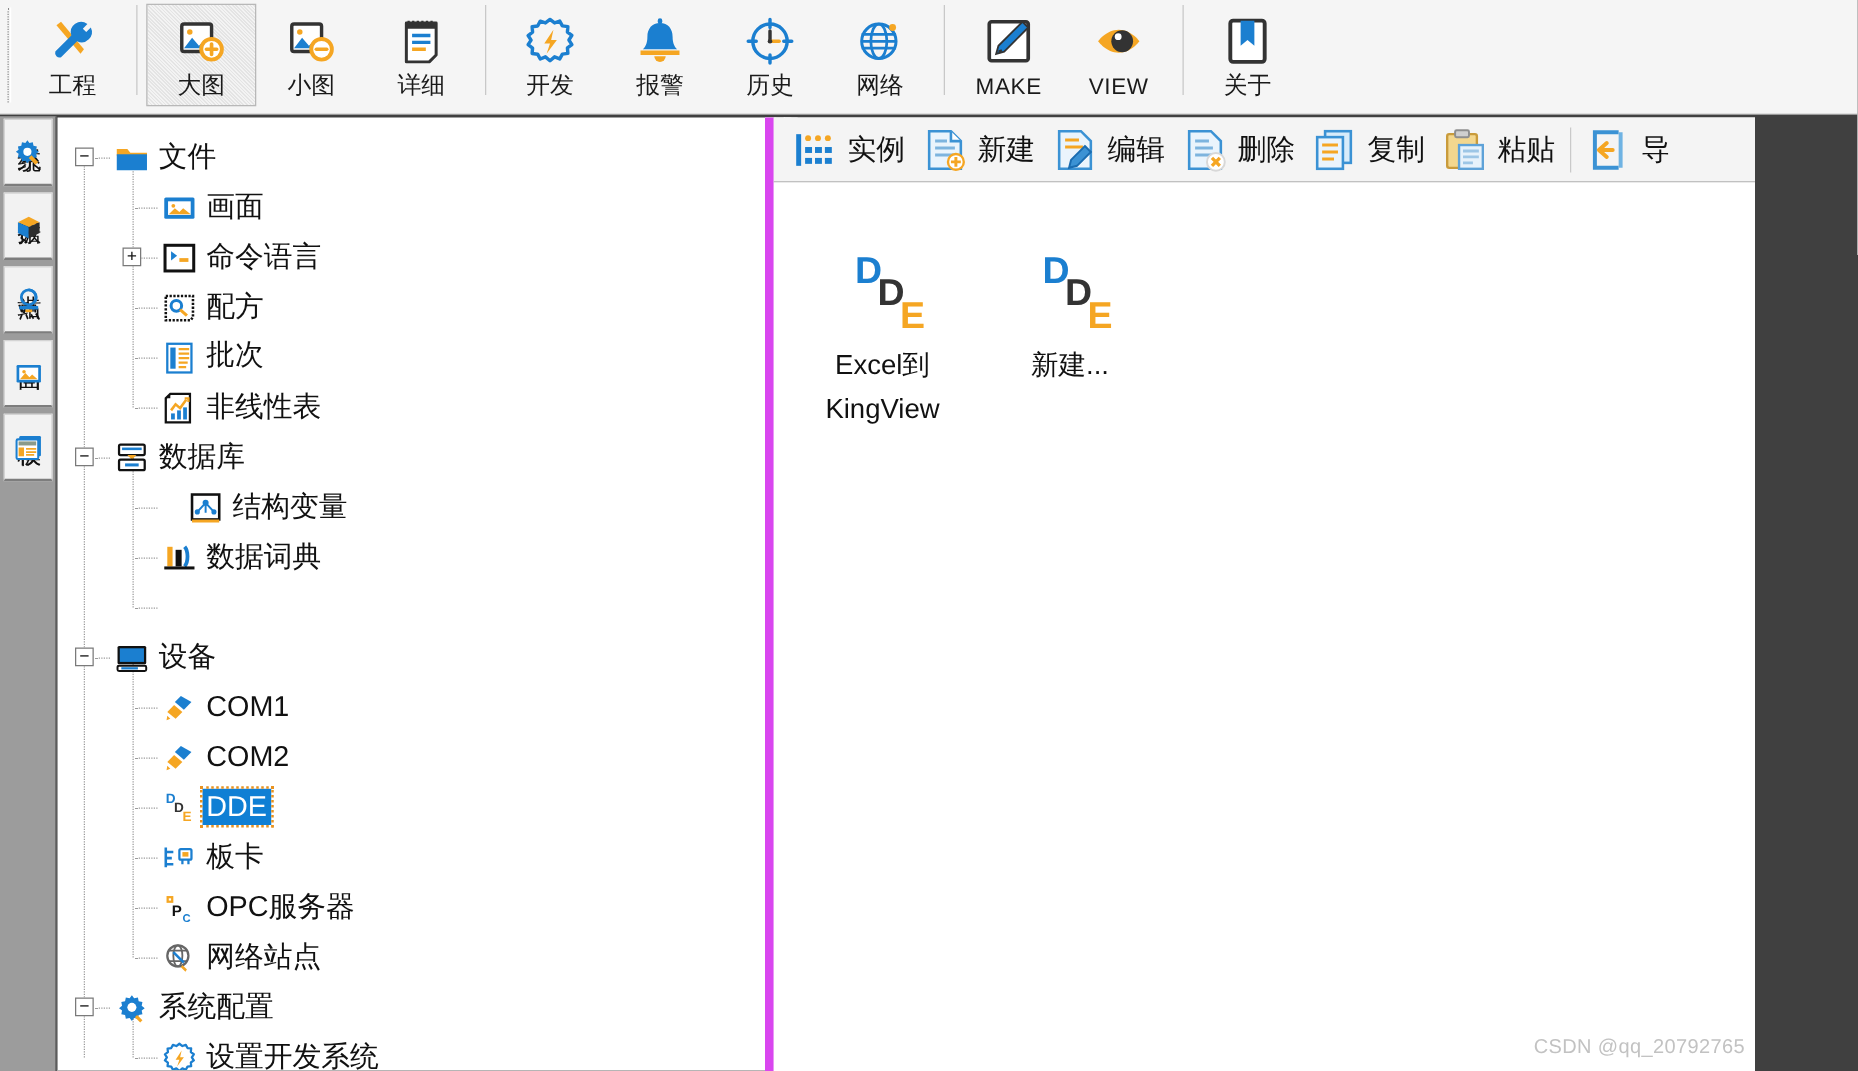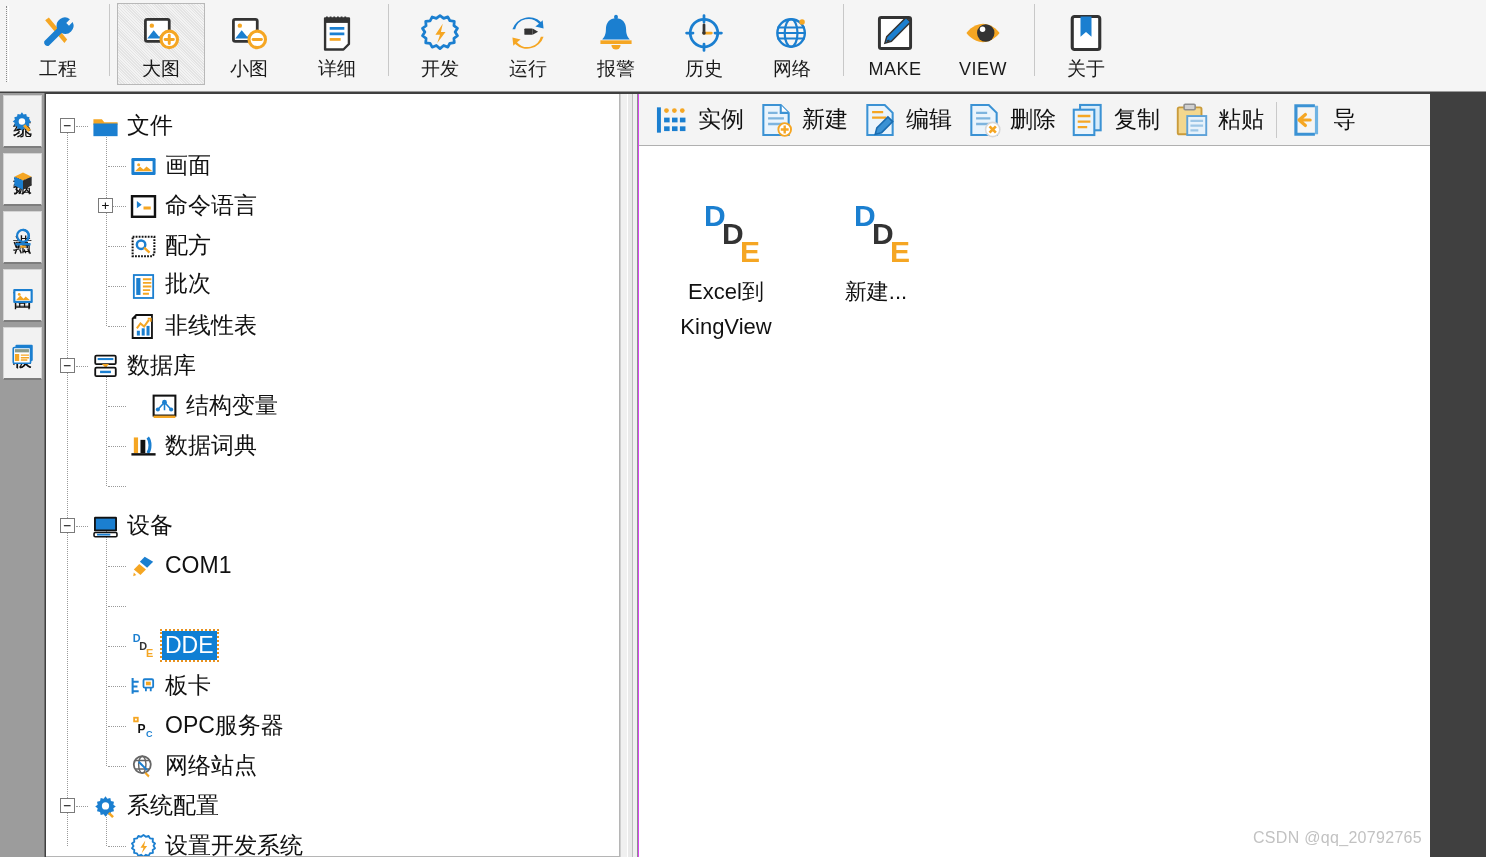--- a/index.html
+++ b/index.html
@@ -122,23 +122,23 @@
     border-left:1px solid #cfcfcf;
     border-right:1px solid #8e8e8e;
   }
   .splitter .sgrip {
     position:absolute; left:6px; top:0; width:6px; height:763px;
     background:#e9e9e9; border-left:1px solid #ffffff; border-right:1px solid #bdbdbd;
   }
 
   
   .right-panel {
-    position:absolute; left:638px; top:94px; width:792px; height:763px;
+    position:absolute; left:612px; top:94px; width:792px; height:763px;
     background:#ffffff;
-    border-left:1px solid #d946ef;
+    border-left:7px solid #d946ef;
   }
   .rt-toolbar {
     position:relative; height:52px; width:100%;
     background:#f4f4f4;
     border-bottom:1px solid #b0b0b0;
     display:flex; align-items:center; padding-left:8px;
     overflow:hidden;
   }
   .rt-btn {
     height:46px; display:flex; align-items:center; flex:0 0 auto;
@@ -224,31 +224,20 @@
         </div>
         <div class="tb-sep"></div>
         <div class="tb-btn">
           <span class="ico">
             <svg width="44" height="44" viewBox="0 0 48 48" xmlns="http://www.w3.org/2000/svg">
               <path d="M24 5l4 3 4.5-1.6 2.3 4.2 4.8.6-.4 4.8 3.9 2.9-2.6 4 2.6 4-3.9 2.9.4 4.8-4.8.6-2.3 4.2L28 37.6 24 41l-4-3.4-4.5 1.9-2.3-4.2-4.8-.6.4-4.8-3.9-2.9 2.6-4-2.6-4 3.9-2.9-.4-4.8 4.8-.6 2.3-4.2L20 8z" fill="none" stroke="#1b7fd0" stroke-width="3" stroke-linejoin="round"></path>
               <path d="M27 14l-8 12h5l-3 9 9-12h-5z" fill="#f5a623"></path>
             </svg>
           </span>
           <span class="lbl">开发</span>
-        </div>
-        <div class="tb-btn">
-          <span class="ico">
-            <svg width="44" height="44" viewBox="0 0 48 48" xmlns="http://www.w3.org/2000/svg">
-              <path d="M10 20a15 15 0 0 1 26-6l-4 3 9 2-1-9-2 2A19 19 0 0 0 7 20z" fill="#1b7fd0"></path>
-              <path d="M38 28a15 15 0 0 1-26 6l4-3-9-2 1 9 2-2a19 19 0 0 0 31-8z" fill="#f5a623"></path>
-              <rect x="20" y="19" width="9" height="7" rx="1" fill="#333333"></rect>
-              <path d="M29 19l6 3.5-6 3.5z" fill="#333333"></path>
-            </svg>
-          </span>
-          <span class="lbl">运行</span>
         </div>
         <div class="tb-btn">
           <span class="ico">
             <svg width="44" height="44" viewBox="0 0 48 48" xmlns="http://www.w3.org/2000/svg">
               <path d="M24 8c-7 0-11 5-11 12 0 6-2 9-4 11h30c-2-2-4-5-4-11 0-7-4-12-11-12z" fill="#1b7fd0"></path>
               <rect x="22" y="4" width="4" height="5" rx="2" fill="#1b7fd0"></rect>
               <path d="M7 32h34v4H7z" fill="#f5a623"></path>
               <path d="M19 37h10a5 5 0 0 1-10 0z" fill="#f5a623"></path>
             </svg>
           </span>
@@ -498,20 +487,30 @@
           <span class="ticon" style="position:absolute;left:82px;top:5px;">
             <svg width="29" height="29" viewBox="0 0 48 48" xmlns="http://www.w3.org/2000/svg">
               <path d="M26 8l14 8-10 10-12-10z" fill="#1b7fd0"></path>
               <path d="M17 20l11 9-9 9-11-9z" fill="#f5a623"></path>
               <path d="M8 34l4 4-5 2z" fill="#f5a623"></path>
             </svg>
           </span>
           <span class="tlabel" style="position:absolute;left:116px;top:5px;">COM1</span>
         </div>
         <div class="hline" style="left:62px;top:512px;width:18px;"></div>
+        <div class="trow" style="position:absolute;left:0;top:492px;width:100%;">
+          <span class="ticon" style="position:absolute;left:82px;top:5px;">
+            <svg width="29" height="29" viewBox="0 0 48 48" xmlns="http://www.w3.org/2000/svg">
+              <path d="M26 8l14 8-10 10-12-10z" fill="#1b7fd0"></path>
+              <path d="M17 20l11 9-9 9-11-9z" fill="#f5a623"></path>
+              <path d="M8 34l4 4-5 2z" fill="#f5a623"></path>
+            </svg>
+          </span>
+          <span class="tlabel" style="position:absolute;left:116px;top:5px;">COM2</span>
+        </div>
         <div class="hline" style="left:62px;top:552px;width:18px;"></div>
         <div class="trow selected" style="position:absolute;left:0;top:532px;width:100%;">
           <span class="ticon" style="position:absolute;left:82px;top:5px;">
             <svg width="29" height="29" viewBox="0 0 48 48" xmlns="http://www.w3.org/2000/svg">
               <text x="6" y="17" font-family="Liberation Sans, sans-serif" font-size="18" font-weight="bold" fill="#1b7fd0">D</text>
               <text x="17" y="29" font-family="Liberation Sans, sans-serif" font-size="18" font-weight="bold" fill="#333">D</text>
               <text x="28" y="41" font-family="Liberation Sans, sans-serif" font-size="18" font-weight="bold" fill="#f5a623">E</text>
             </svg>
           </span>
           <span class="tlabel" style="position:absolute;left:116px;top:5px;">DDE</span>

